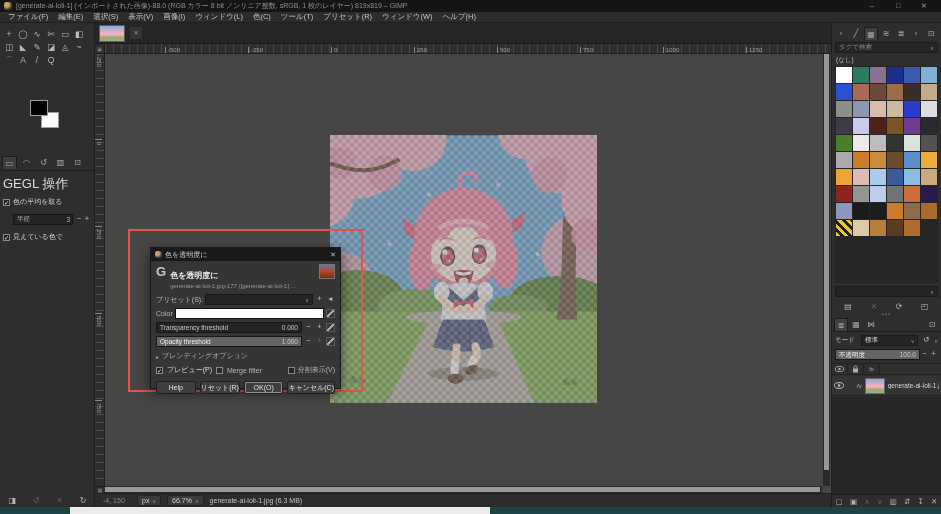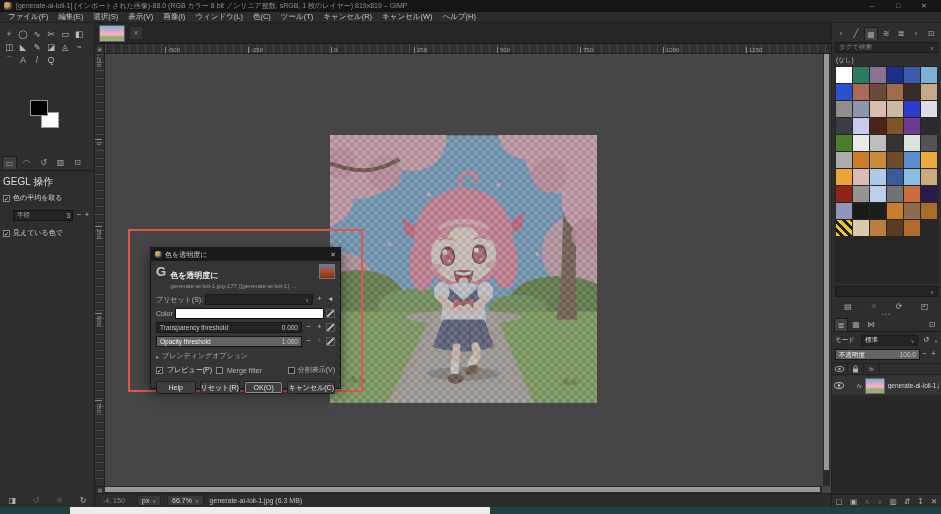--- a/index.html
+++ b/index.html
@@ -18,21 +18,21 @@
   
   .toolbox{position:absolute;left:0;top:23px;width:95px;height:484px;background:#2e2e2e;border-right:1px solid #1f1f1f}
   .tools{display:flex;flex-wrap:wrap;width:88px;margin:5px 0 0 2px}
   .tool{width:14px;height:13px;color:#b8b8b8;font-size:8.5px;line-height:13px;text-align:center}
   .fgswatch{position:absolute;left:30px;top:77px;width:18px;height:16px;background:#000;border:1px solid #9a9a9a;z-index:2}
   .bgswatch{position:absolute;left:41px;top:89px;width:18px;height:16px;background:#fff;border:1px solid #9a9a9a}
   .to-tabs{position:absolute;left:2px;top:133px;display:flex;gap:2px}
   .to-tab{width:15px;height:13px;font-size:8px;color:#aaa;text-align:center;line-height:13px;background:#2e2e2e}
   .to-tab.active{background:#3f3f3f;border:1px solid #1c1c1c;border-bottom:none}
   .to-body{position:absolute;left:0;top:147px;right:0;border-top:1px solid #1c1c1c;padding:4px 3px}
-  .gegl-title{font-size:10px;color:#dcdcdc;}
+  .gegl-title{font-size:13px;color:#dcdcdc;}
   .chk-row{display:flex;align-items:center;gap:3px;margin:4px 0;font-size:7px;color:#d8d8d8}
   .cb{width:7px;height:7px;border:1px solid #8a8a8a;background:#222;font-size:6px;line-height:6px;color:#eee;text-align:center}
   .radius-slider{position:relative;height:11px;background:#242424;border:1px solid #161616;margin:3px 2px 3px 10px;display:flex;align-items:center}
   .radius-slider .lab{font-size:6.5px;color:#b9b9b9;padding-left:3px;flex:1}
   .radius-slider .val{font-size:6.5px;color:#b9b9b9;padding-right:2px}
   .spin{width:8px;height:11px;font-size:7.5px;line-height:10px;text-align:center;color:#c2c2c2}
   .tb-footer{position:absolute;left:0;bottom:2px;width:95px;display:flex;justify-content:space-around;align-items:center}
   .tb-footer .ic{font-size:8px;color:#b0b0b0}
   .dim{opacity:.38}
   
@@ -154,22 +154,22 @@
 
   <div class="menubar">
     <span class="menu-item">ファイル(F)</span>
       <span class="menu-item">編集(E)</span>
       <span class="menu-item">選択(S)</span>
       <span class="menu-item">表示(V)</span>
       <span class="menu-item">画像(I)</span>
       <span class="menu-item">ウィンドウ(L)</span>
       <span class="menu-item">色(C)</span>
       <span class="menu-item">ツール(T)</span>
-      <span class="menu-item">キャンセル(R)</span>
-      <span class="menu-item">キャンセル(W)</span>
+      <span class="menu-item">プリセット(R)</span>
+      <span class="menu-item">ウィンドウ(W)</span>
       <span class="menu-item">ヘルプ(H)</span>
   </div>
 
   <div class="toolbox">
     <div class="tools">
       <span class="tool">+</span>
         <span class="tool">◯</span>
         <span class="tool">∿</span>
         <span class="tool">✄</span>
         <span class="tool">▭</span>

